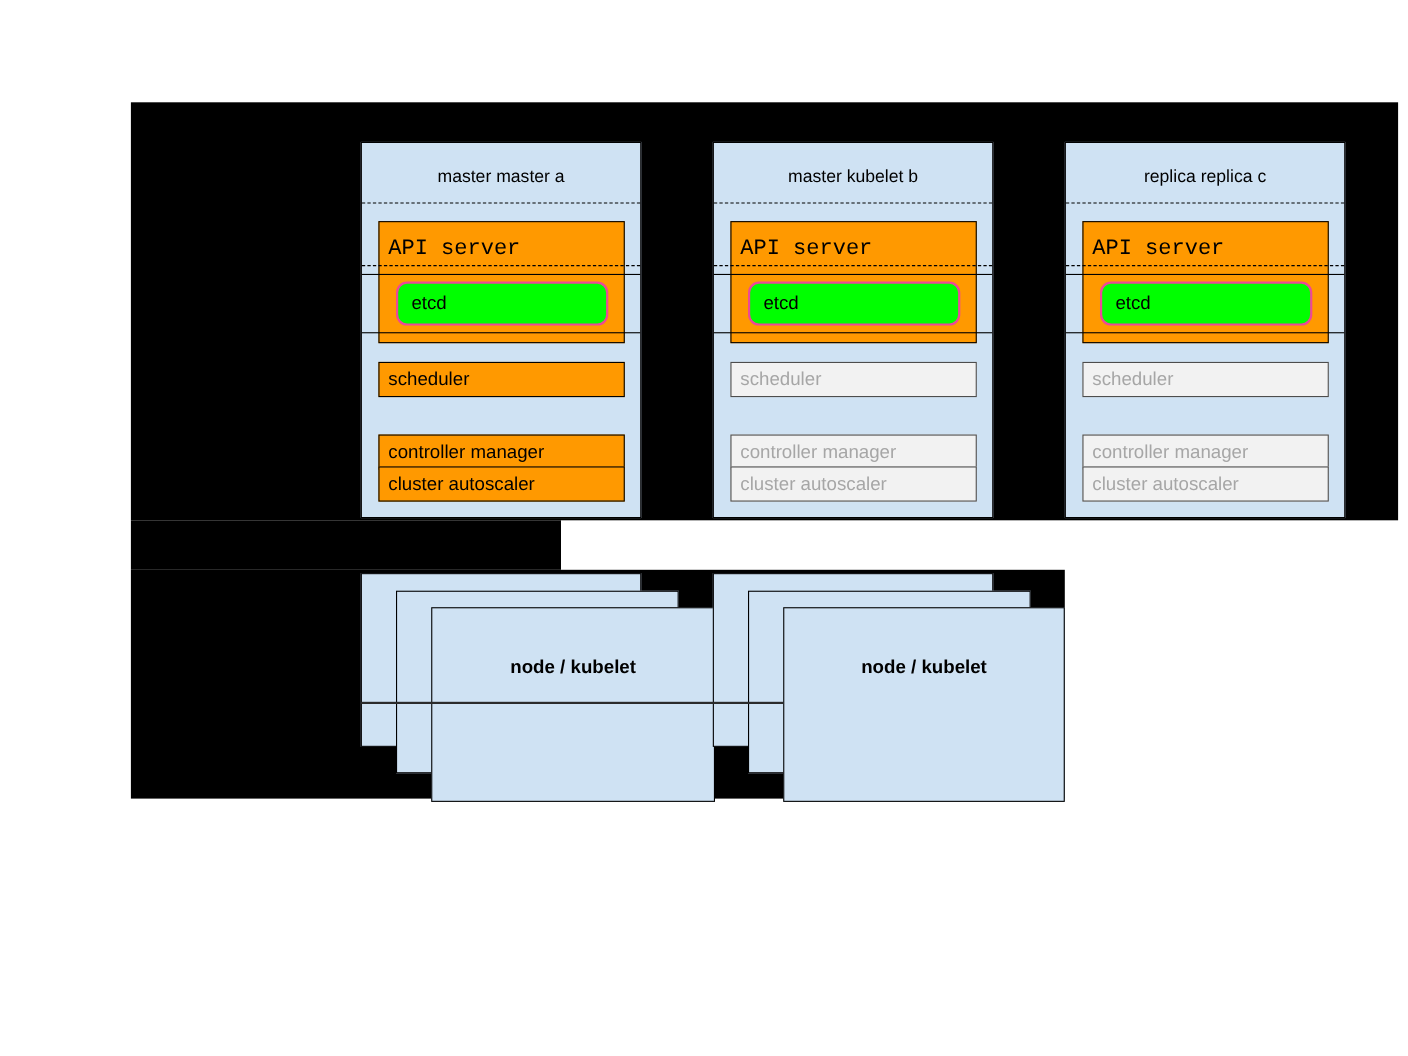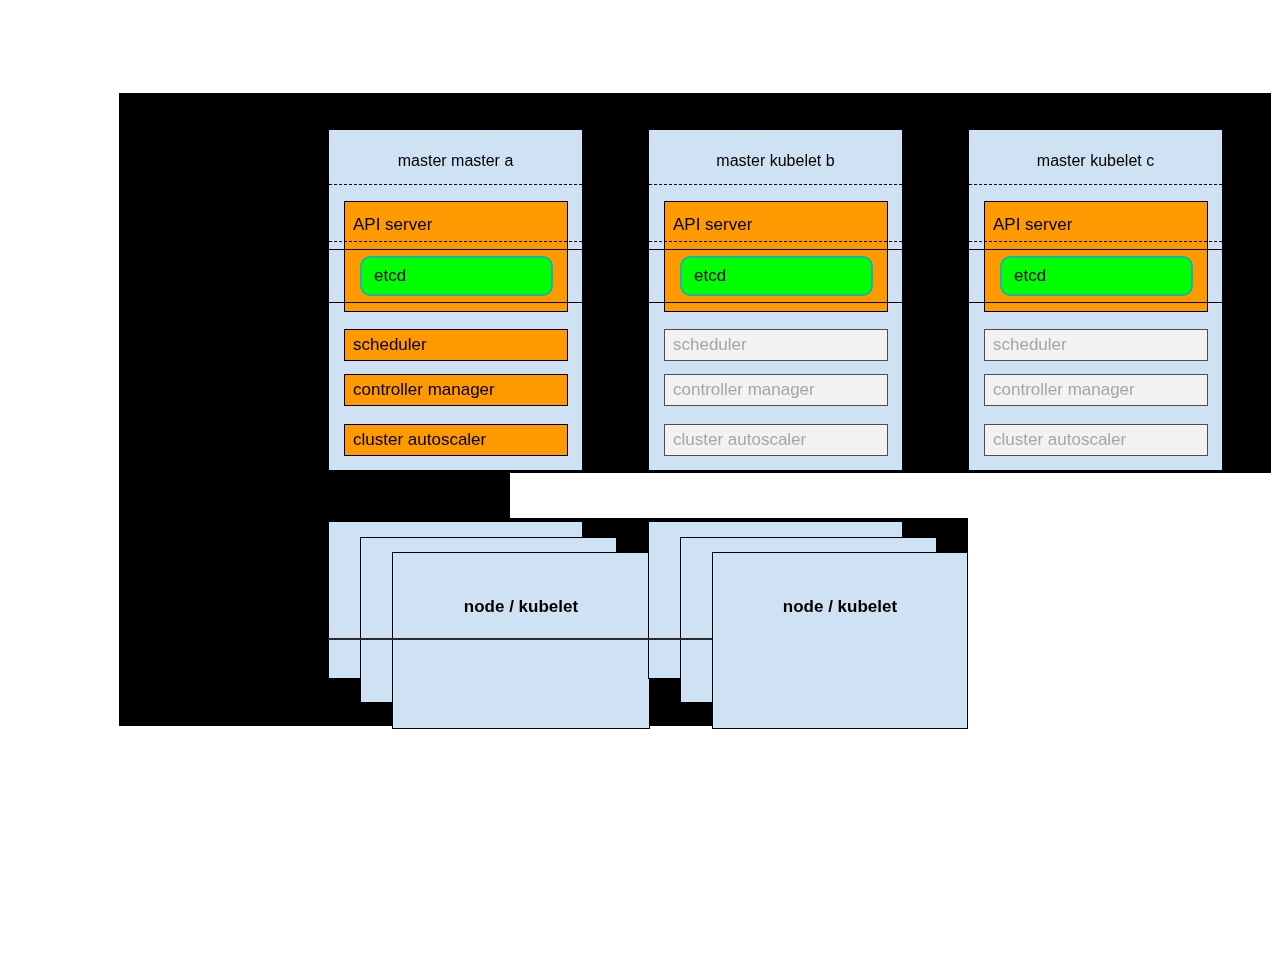--- a/index.html
+++ b/index.html
@@ -24,31 +24,31 @@
   .hline { position:absolute; left:0; width:100%; height:0; }
   .dash  { border-top:1px dashed #000; }
   .solid { border-top:1px solid  #000; }
   .l-dash1  { top:54px;  }
   .l-dash2  { top:111px; }
   .l-solid1 { top:119px; }
   .l-solid2 { top:172px; }
 
   .api { position:absolute; left:15px; top:71px; width:224px; height:111px;
          background:#ff9900; border:1px solid #000; }
-  .api-label { position:absolute; left:8px; top:13px; font-size:17px; }
+  .api-label { position:absolute; left:8px; top:13px; font-size:20px;font-family:Liberation Mono, monospace; }
 
   .etcd { position:absolute; left:31px; top:126px; width:193px; height:40px;
-          background:#00ff00; border:2px solid #14b8a6; border-radius:10px; }
+          background:#00ff00; border:2px solid #ec4899; border-radius:10px; }
   .etcd-label { position:absolute; left:12px; top:50%; transform:translateY(-50%);
                 font-size:17px; }
 
   .comp { position:absolute; left:15px; width:224px; height:32px;
           background:#ff9900; border:1px solid #000;
           display:flex; align-items:center; padding-left:8px; font-size:17px; }
-  .comp.c1 { top:199px; } .comp.c2 { top:244px; } .comp.c3 { top:294px; }
+  .comp.c1 { top:199px; } .comp.c2 { top:265px; } .comp.c3 { top:294px; }
 
   .master.inactive .comp { background:#f2f2f2; border:1px solid #4d4d4d; color:#a6a6a6; }
 
   
   .node-box { position:absolute; background:#cfe2f3; border:1px solid #000;font-weight:bold; }
   #g1-back  { left:328px; top:521px; width:255px; height:158px; }
   #g1-mid   { left:360px; top:537px; width:257px; height:166px; }
   #g1-front { left:392px; top:552px; width:258px; height:177px; }
   #g2-back  { left:648px; top:521px; width:255px; height:158px; }
   #g2-mid   { left:680px; top:537px; width:257px; height:166px; }
@@ -109,21 +109,21 @@
     </div>
     <div class="comp c2">
       <span>controller manager</span>
     </div>
     <div class="comp c3">
       <span>cluster autoscaler</span>
     </div>
   </div>
 
   <div id="master-c" class="master inactive">
-    <div class="title">master kubelet c</div>
+    <div class="title">replica replica c</div>
     <div class="hline dash  l-dash1"></div>
     <div class="api">
       <div class="api-label">API server</div>
     </div>
     <div class="hline dash  l-dash2"></div>
     <div class="hline solid l-solid1"></div>
     <div class="etcd">
       <div class="etcd-label">etcd</div>
     </div>
     <div class="hline solid l-solid2"></div>

